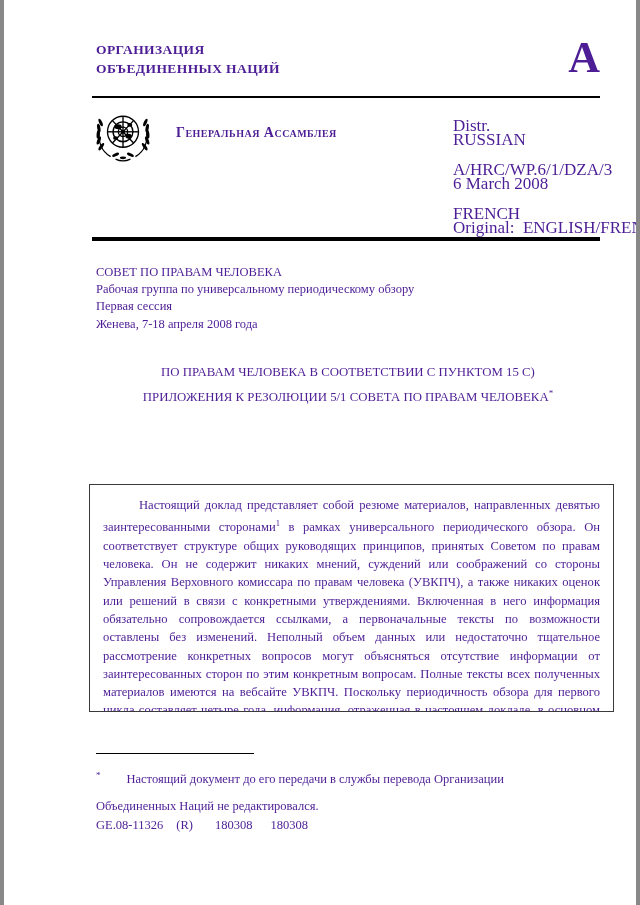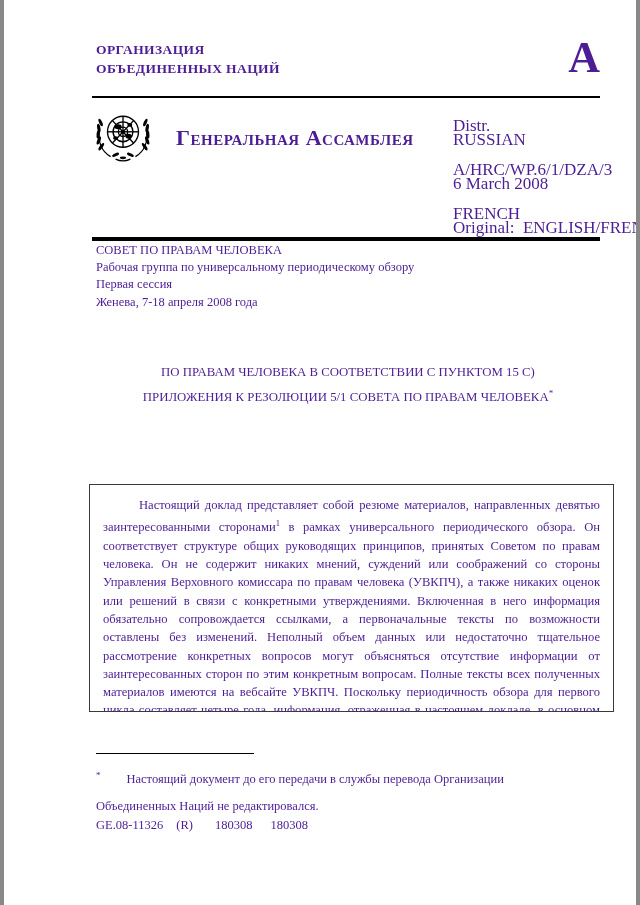--- a/index.html
+++ b/index.html
@@ -16,29 +16,29 @@
 
   
   .org-block{left:92px;top:40px;font-size:13.5px;font-weight:bold;line-height:19px;letter-spacing:.4px;}
   .doc-letter{right:36px;top:36px;font-size:44px;font-weight:bold;line-height:1;}
   .rule-1{left:88px;top:96px;width:508px;height:2px;background:#000;}
 
   
   .emblem{left:88px;top:109px;width:62px;height:58px;}
   .assembly-title{
     left:172px;top:125px;
-    font-size:22px;font-weight:bold;
+    font-size:14px;font-weight:bold;
     font-variant:small-caps;letter-spacing:.5px;
   }
   .distr-block{left:449px;top:119px;font-size:17px;line-height:13.5px;}
   .distr-block .grp{margin-bottom:17px;}
   .rule-2{left:88px;top:237px;width:508px;height:4px;background:#000;}
 
   
-  .session-block{left:92px;top:242px;font-size:12.5px;line-height:17.2px;}
+  .session-block{left:92px;top:264px;font-size:12.5px;line-height:17.2px;}
 
   
   .doc-title{left:92px;width:504px;top:362px;text-align:center;font-size:12.8px;line-height:21px;}
   .doc-title sup{font-size:9px;}
   .country{left:92px;width:504px;top:443px;text-align:center;font-size:12.8px;font-weight:bold;}
 
   
   .summary-box{
     left:85px;top:484px;width:525px;height:228px;
     border:1px solid #3a3a3a;box-sizing:border-box;

